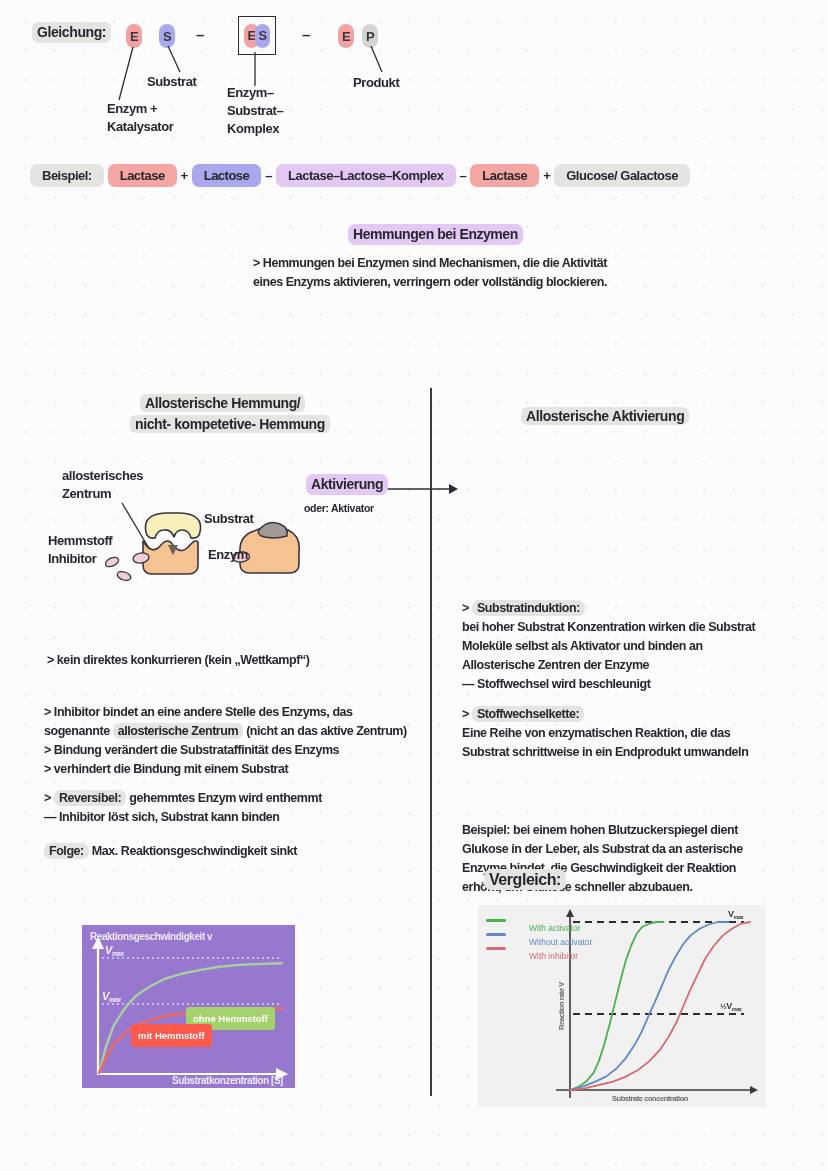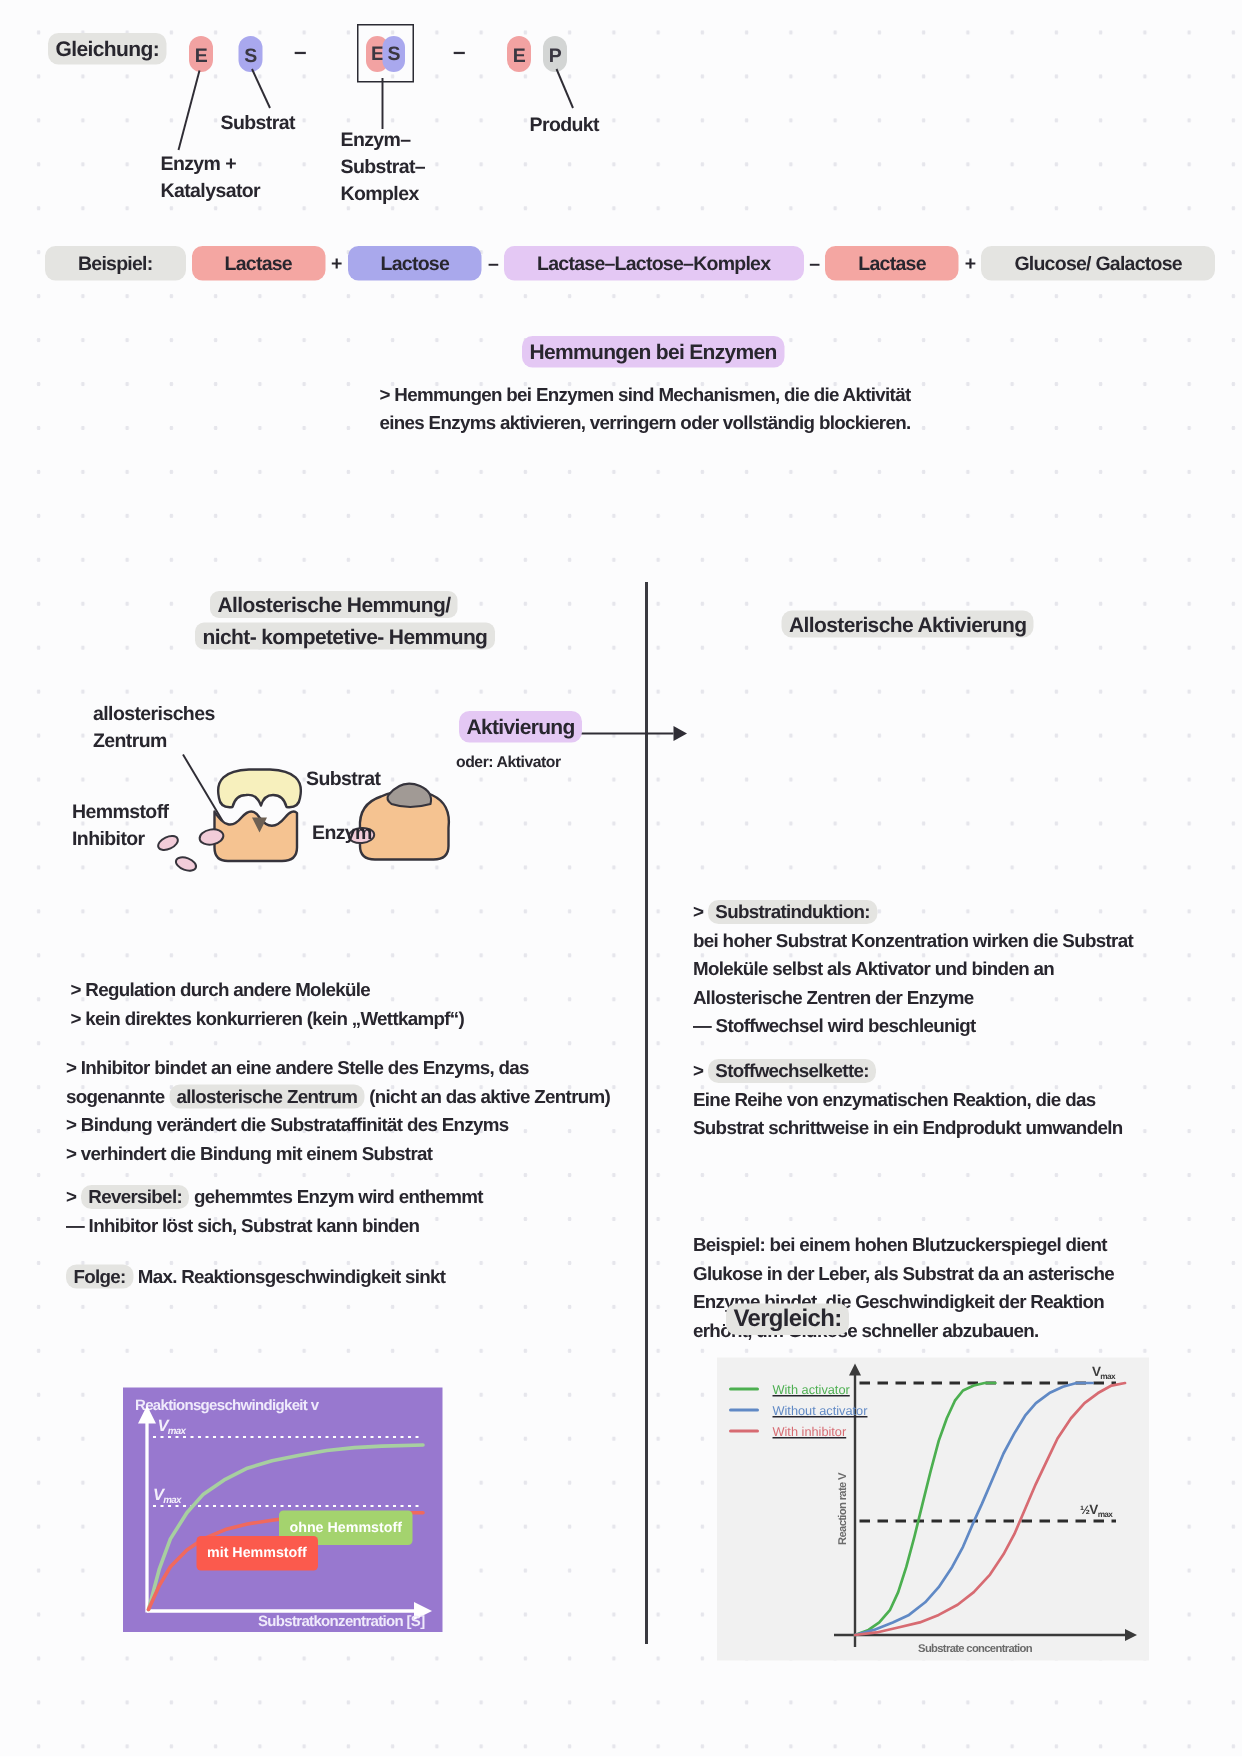--- a/index.html
+++ b/index.html
@@ -36,21 +36,21 @@
   .eq-label{left:32px;top:22px;}
   .pos-e1{left:126px;top:24px;} .pos-s1{left:159px;top:24px;}
   .pos-dash1{left:196px;top:25px;} .pos-esbox{left:238px;top:16px;}
   .pos-dash2{left:302px;top:25px;} .pos-e2{left:338px;top:24px;} .pos-p{left:362px;top:24px;}
   .lbl-substrat{left:147px;top:73px;}
   .lbl-enzymkat{left:107px;top:100px;}
   .lbl-komplex{left:227px;top:84px;}
   .lbl-produkt{left:353px;top:74px;}
   .beispiel-row{left:30px;top:164px;display:flex;align-items:center;gap:4px;
                 font-size:13px;font-weight:700;letter-spacing:-0.5px;}
-  .beispiel-row .hl{padding:2px 22px;}
+  .beispiel-row .hl{padding:2px 12px;}
   .heading{left:348px;top:224px;font-size:14px;font-weight:700;}
   .intro{left:253px;top:254px;}
   .divider{left:430px;top:388px;width:1.5px;height:708px;background:#3a3a40;}
   .left-title{left:130px;top:394px;}
   .left-title .ind{margin-left:10px;}
   .left-title .hl{border-radius:6px;}
   .right-title{left:521px;top:407px;}
   .drawing-svg{left:40px;top:462px;}
   .lbl-zentrum{left:62px;top:467px;}
   .lbl-hemmstoff{left:48px;top:532px;}
@@ -66,21 +66,21 @@
   .rl{white-space:nowrap;}
   
   .chart1{left:82px;top:925px;width:213px;height:163px;background:#9878cf;}
   .cbox{position:absolute;color:#ffffff;font-size:9.5px;font-weight:700;letter-spacing:0;
         padding:2px 7px;border-radius:3px;white-space:nowrap;}
   .cbox-ohne{left:104px;top:46px;margin-top:36px;}
   .cbox-mit{left:49px;top:99px;}
   
   .chart2{left:478px;top:905px;width:288px;height:202px;background:#f1f1f1;}
   .legend{left:8px;top:14px;position:absolute;}
-  .legend-row{display:flex;align-items:center;gap:9px;height:14px;text-decoration:underline;}
+  .legend-row{display:flex;gap:23px;height:14px;}
   .legend-swatch{display:inline-block;width:20px;height:2.5px;border-radius:2px;}
   .legend-label{font-size:8.5px;font-weight:400;letter-spacing:0;}
   svg text{font-family:"Liberation Sans",sans-serif;}
 </style>
 </head>
 <body>
 
 <div class="page">
 
   <span class="abs eq-label hl hl-gray t14">Gleichung:</span>
@@ -165,21 +165,20 @@
   <div class="abs lbl-hemmstoff t13">
     <div class="nowrap">Hemmstoff</div>
     <div class="nowrap">Inhibitor</div>
   </div>
   <div class="abs lbl-substrat2 t13 nowrap">Substrat</div>
   <div class="abs lbl-enzym t13 nowrap">Enzym</div>
   <span class="abs pill-aktivierung hl hl-purple nowrap">Aktivierung</span>
   <div class="abs lbl-aktivator t11 nowrap">oder: Aktivator</div>
 
   <div class="abs lp1">
-      <div class="rl"><span>&gt; Regulation durch andere Moleküle</span></div>
       <div class="rl"><span>&gt; kein direktes konkurrieren (kein „Wettkampf“)</span></div>
     </div>
   <div class="abs lp2">
       <div class="rl"><span>&gt; Inhibitor bindet an eine andere Stelle des Enzyms, das</span></div>
       <div class="rl"><span>sogenannte </span><span class="hl hl-gray">allosterische Zentrum</span><span> (nicht an das aktive Zentrum)</span></div>
       <div class="rl"><span>&gt; Bindung verändert die Substrataffinität des Enzyms</span></div>
       <div class="rl"><span>&gt; verhindert die Bindung mit einem Substrat</span></div>
     </div>
   <div class="abs lp3">
       <div class="rl"><span>&gt; </span><span class="hl hl-gray">Reversibel:</span><span> gehemmtes Enzym wird enthemmt</span></div>

